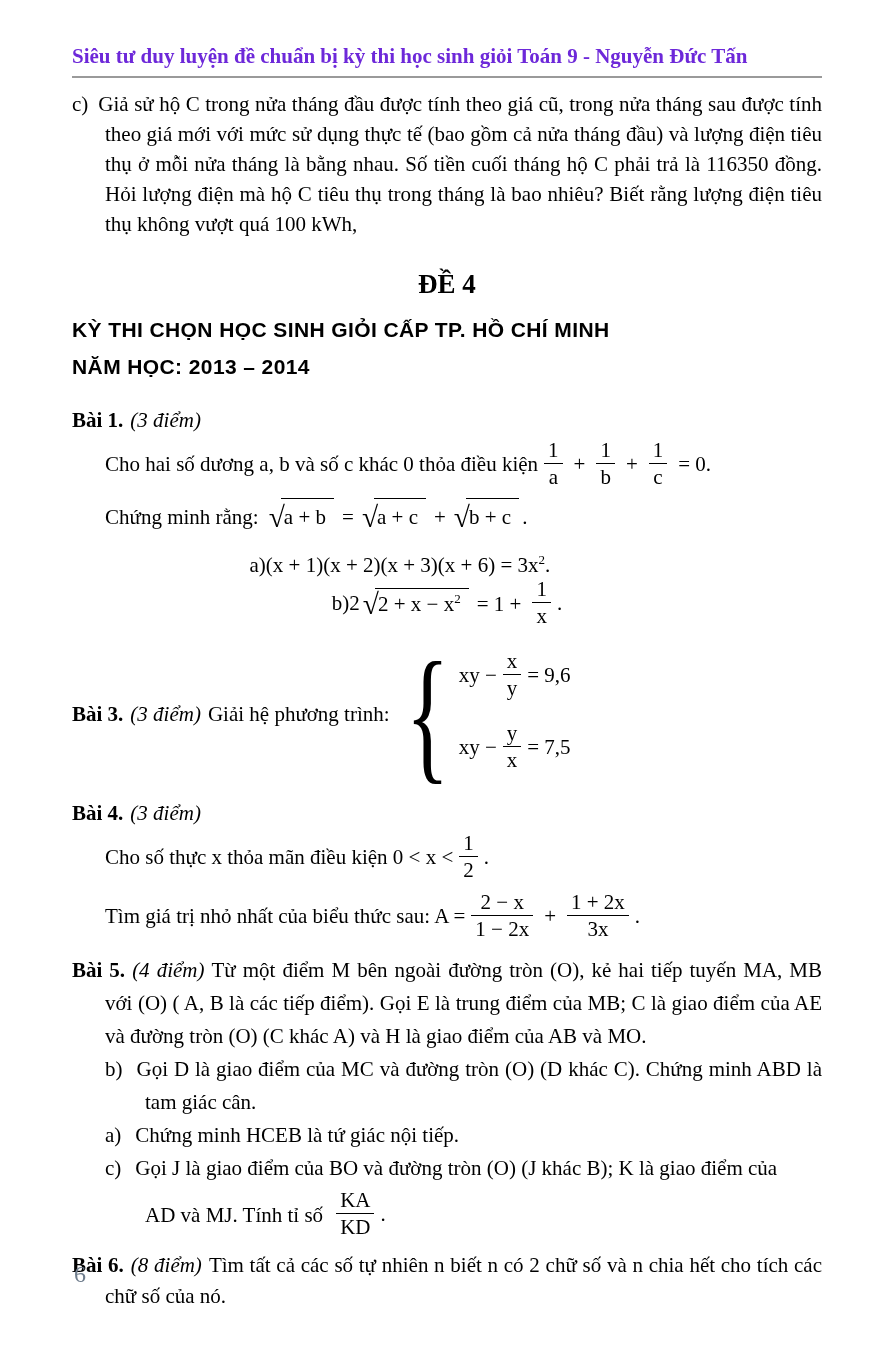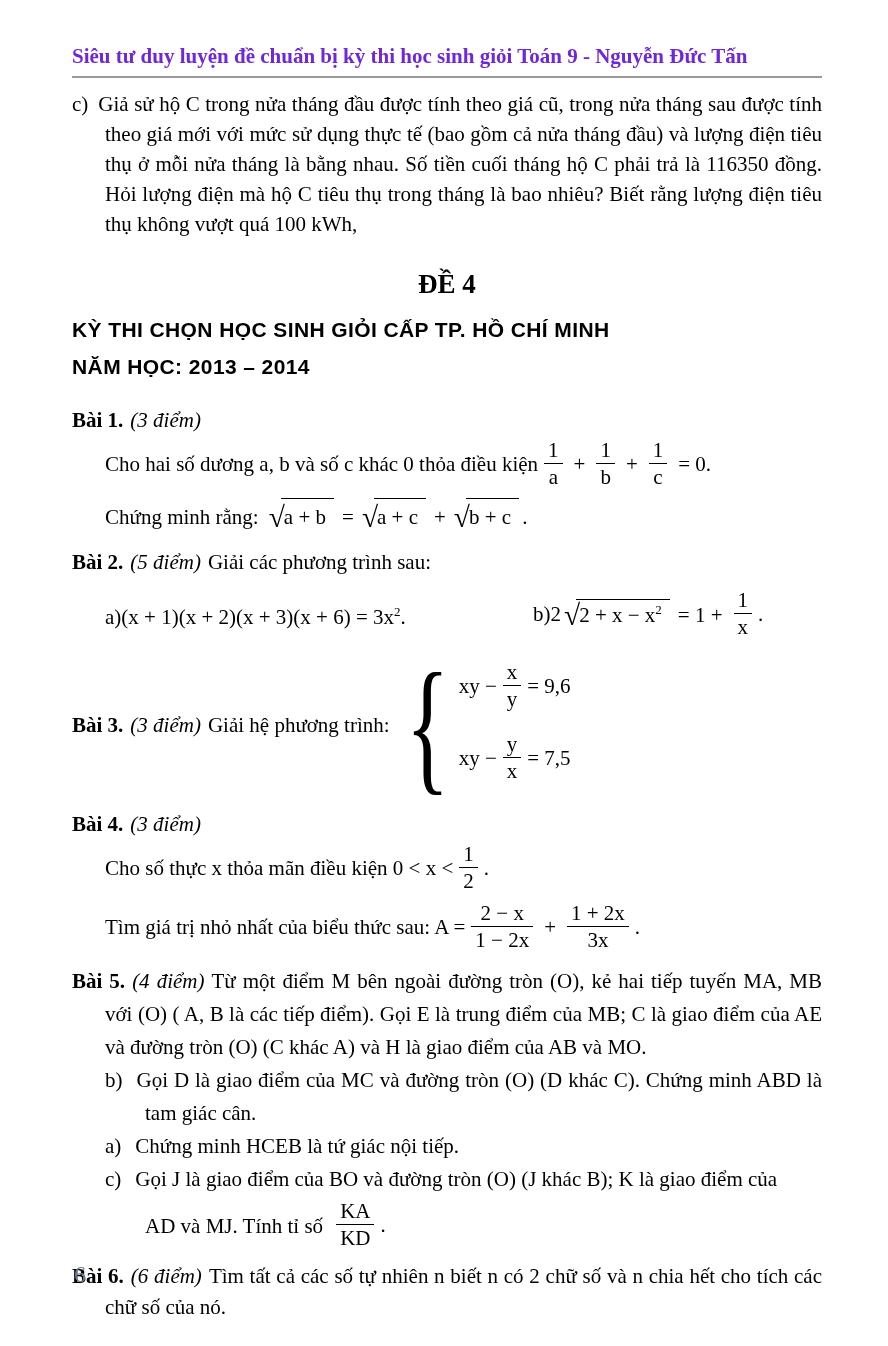--- a/index.html
+++ b/index.html
@@ -56,21 +56,21 @@
   
   .system{display:flex;align-items:center;margin-top:6px;}
   .sys-label{line-height:30px;white-space:nowrap;}
   .brace{
     font-size:148px;font-weight:400;line-height:1;
     transform:scaleX(0.62);margin:0 -4px 0 2px;
   }
   .sys-eqs{display:flex;flex-direction:column;gap:16px;}
   .sys-eq{white-space:nowrap;}
   
-  .eqrow{display:flex;align-items:center;margin-top:12px;}
+  .eqrow{display:flex;align-items:center;margin-top:19px;flex-direction:column;}
   .eq-a{margin-left:33px;width:428px;}
   .eq-b{white-space:nowrap;}
   
   .pagenum{
     position:absolute;left:74px;bottom:58px;
     font-size:24px;color:#6e7c8c;
   }
 </style>
 </head>
 <body>
@@ -92,23 +92,20 @@
   <div class="phead">
     <span class="b sp">Bài 1.</span><span class="i">(3 điểm)</span>
   </div>
   <div class="mline ind36">
     <span>Cho hai số dương a, b và số c khác 0 thỏa điều  kiện</span><span class="frac"><span class="num">1</span><span class="den">a</span></span><span class="op">+</span><span class="frac"><span class="num">1</span><span class="den">b</span></span><span class="op">+</span><span class="frac"><span class="num">1</span><span class="den">c</span></span><span class="op">= 0.</span>
   </div>
   <div class="mline ind36">
     <span class="sp">Chứng minh rằng:</span><span class="sqrt"><span class="rsign">√</span><span class="rbody">a + b</span></span><span class="op">=</span><span class="sqrt"><span class="rsign">√</span><span class="rbody">a + c</span></span><span class="op">+</span><span class="sqrt"><span class="rsign">√</span><span class="rbody">b + c</span></span><span>.</span>
   </div>
 
-  <div class="phead" style="margin-top:14px;">
-    <span class="b sp">Bài 2.</span><span class="i sp">(5 điểm)</span><span>Giải các phương trình sau:</span>
-  </div>
   <div class="eqrow">
     <div class="eq-a">
       <span>a)</span><span>(x + 1)(x + 2)(x + 3)(x + 6) = 3x</span><span class="sup">2</span><span>.</span>
     </div>
     <div class="eq-b">
       <span>b)</span><span>2</span><span class="sqrt"><span class="rsign">√</span><span class="rbody"><span>2 + x − x</span><span class="sup">2</span></span></span><span class="op">= 1 +</span><span class="frac"><span class="num">1</span><span class="den">x</span></span><span>.</span>
     </div>
   </div>
 
   <div class="system">
@@ -146,18 +143,18 @@
     <span class="lbl">a)</span><span>Chứng minh HCEB là tứ giác nội tiếp.</span>
   </div>
   <div class="subitem">
     <span class="lbl">c)</span><span>Gọi J là giao điểm của BO và đường tròn (O) (J khác B); K là giao điểm của</span>
   </div>
   <div class="mline ind73">
     <span class="sp">AD và MJ. Tính tỉ số</span><span class="frac"><span class="num">KA</span><span class="den">KD</span></span><span>.</span>
   </div>
 
   <div class="par" style="margin-top:6px;line-height:31px;">
-    <span class="b sp">Bài 6.</span><span class="i sp">(6 điểm)</span><span>Tìm tất cả các số tự nhiên n biết n có 2 chữ số và n chia hết cho tích các chữ số của nó.</span>
+    <span class="b sp">Bài 6.</span><span class="i sp">(8 điểm)</span><span>Tìm tất cả các số tự nhiên n biết n có 2 chữ số và n chia hết cho tích các chữ số của nó.</span>
   </div>
 
   <div class="pagenum">6</div>
 
 </div>
 
 </body></html>

